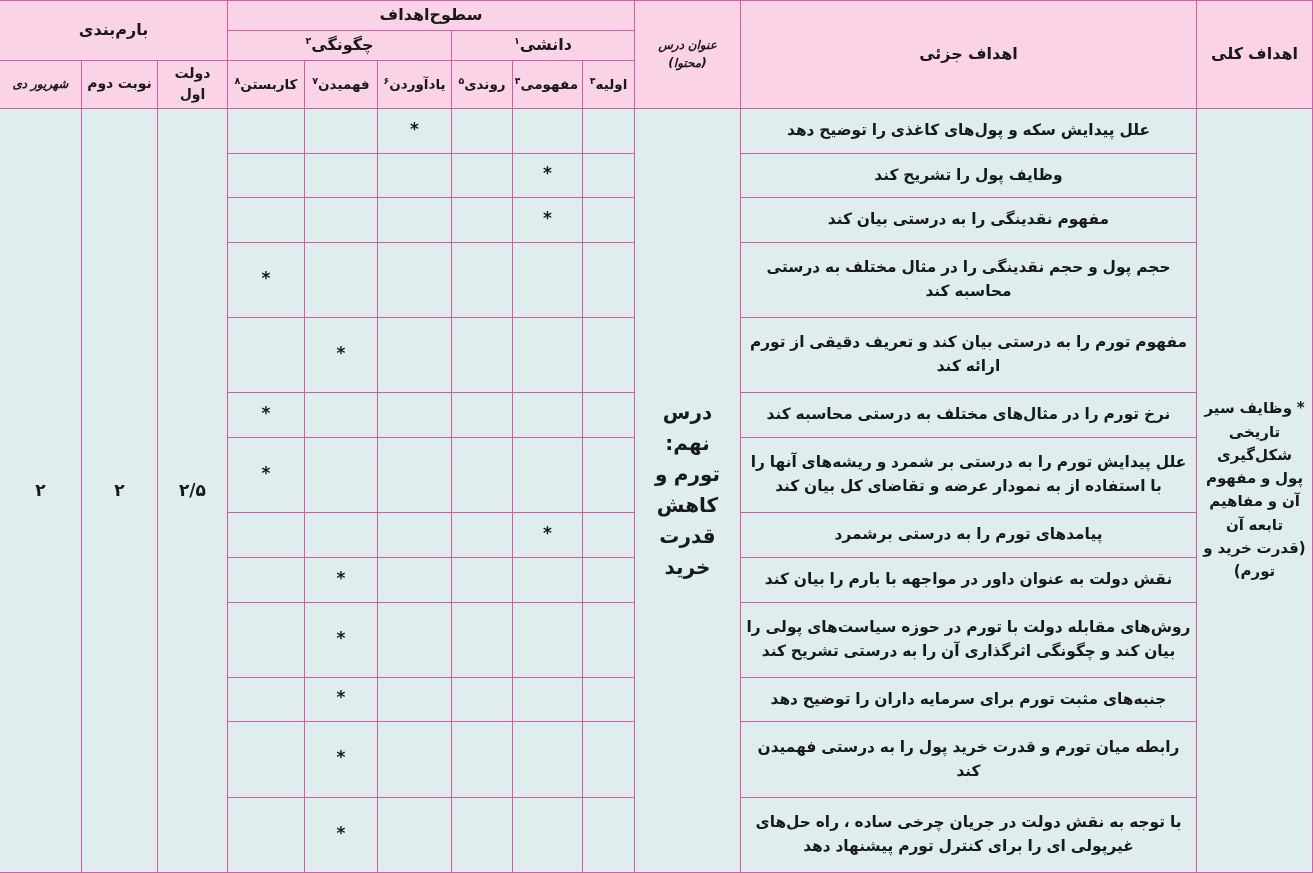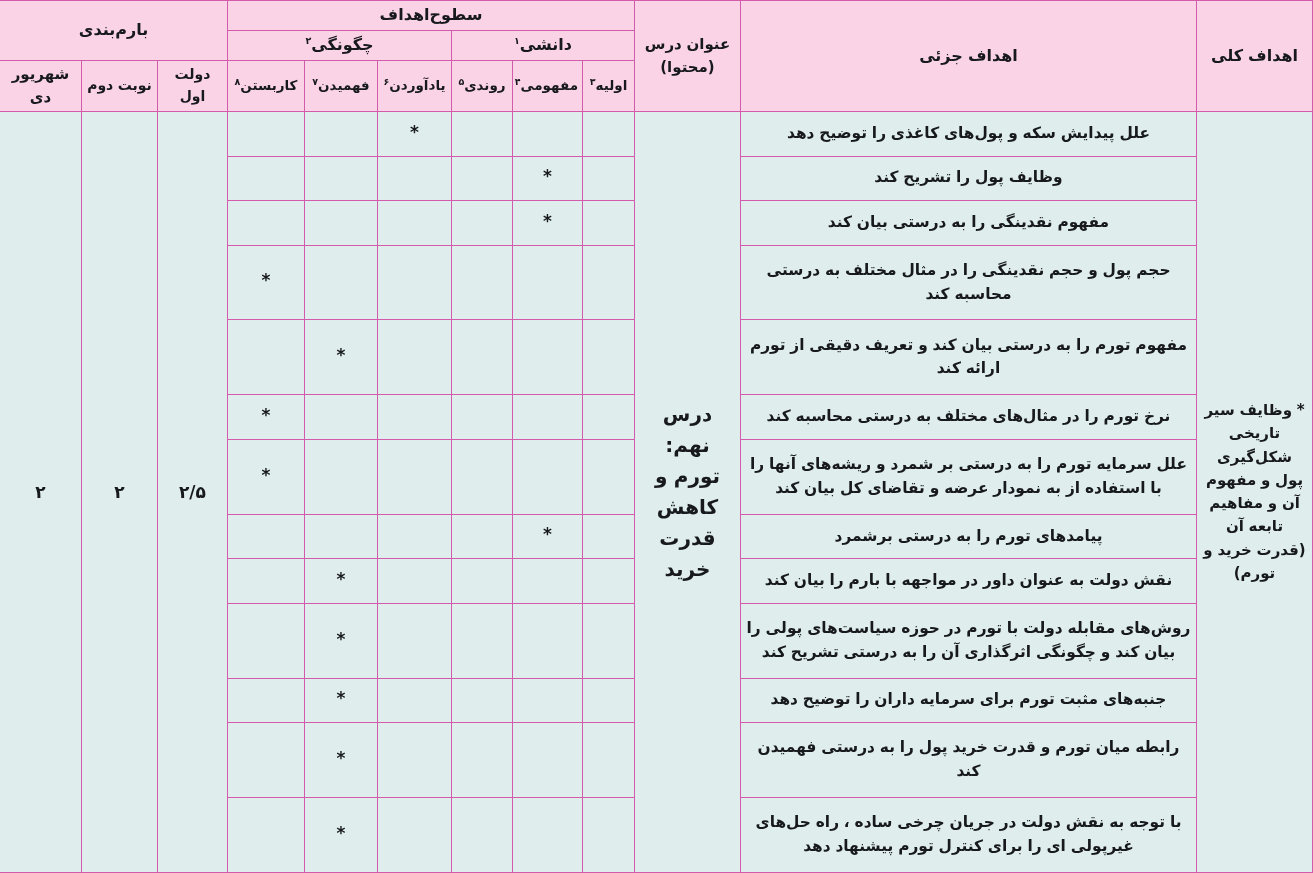--- a/index.html
+++ b/index.html
@@ -39,21 +39,21 @@
     word-spacing: -0.5px;
   }
   
   thead th {
     background: #fad4e6;
     font-size: 15.5px;
   }
   th.group-top { font-size: 16px; }
   th.leaf { font-size: 14px; letter-spacing: -0.2px; }
   th.leaf-narrow { font-size: 13.5px; letter-spacing: -0.4px; }
-  th.two-line { font-size: 15px; line-height: 1.35; }
+  th.two-line { font-size: 12px; line-height: 1.35; font-style: italic; }
   sup {
     font-size: 9.5px;
     font-weight: 700;
     vertical-align: super;
     line-height: 0;
   }
   
   tbody td {
     background: #dfeeec;
   }
@@ -201,21 +201,21 @@
         <tr>
           <td class="objective">نرخ تورم را در مثال‌های مختلف به درستی محاسبه کند</td>
           <td class="star-cell"></td>
           <td class="star-cell"></td>
           <td class="star-cell"></td>
           <td class="star-cell"></td>
           <td class="star-cell"></td>
           <td class="star-cell"><span class="star">*</span></td>
         </tr>
         <tr>
-          <td class="objective">علل سرمایه تورم را به درستی بر شمرد و ریشه‌های آنها را با استفاده از به نمودار عرضه و تقاضای کل بیان کند</td>
+          <td class="objective">علل پیدایش تورم را به درستی بر شمرد و ریشه‌های آنها را با استفاده از به نمودار عرضه و تقاضای کل بیان کند</td>
           <td class="star-cell"></td>
           <td class="star-cell"></td>
           <td class="star-cell"></td>
           <td class="star-cell"></td>
           <td class="star-cell"></td>
           <td class="star-cell"><span class="star">*</span></td>
         </tr>
         <tr>
           <td class="objective">پیامدهای تورم را به درستی برشمرد</td>
           <td class="star-cell"></td>

